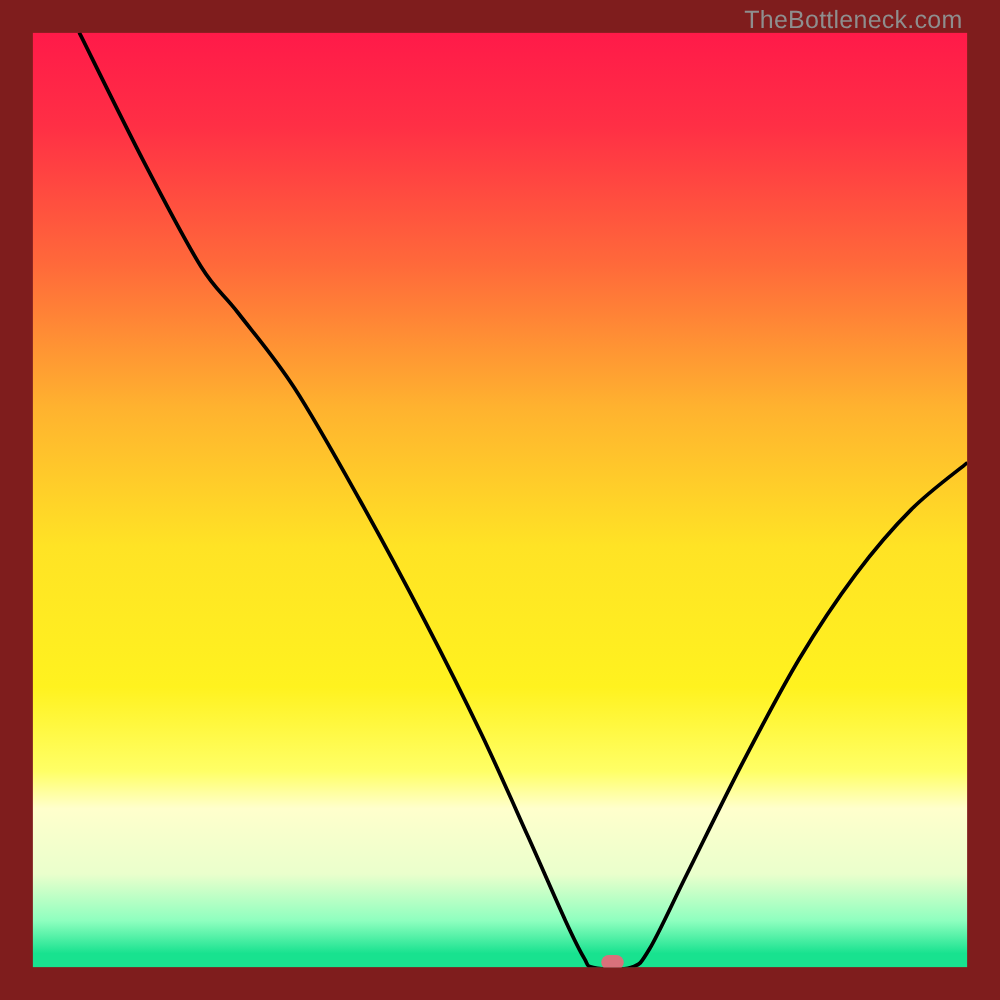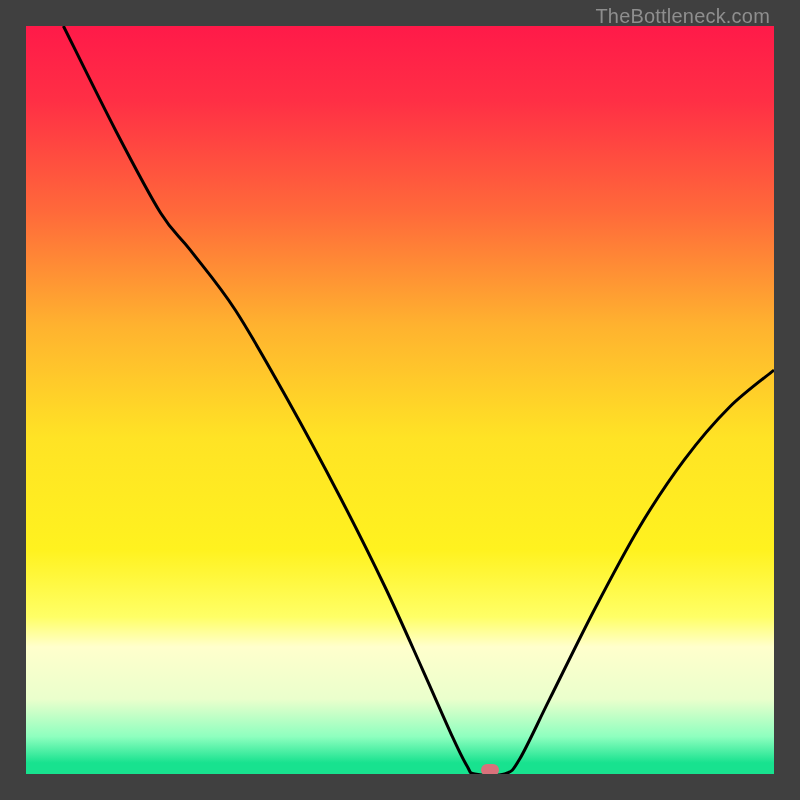--- a/index.html
+++ b/index.html
@@ -1,17 +1,17 @@
 <!DOCTYPE html>
 <html><head>
 <meta charset="utf-8">
 <style>
   * { margin: 0; padding: 0; box-sizing: border-box; }
   body { width: 800px; height: 800px; background: #000; position: relative; font-family: Arial, sans-serif; }
-  .container { width: 800px; height: 800px; position: relative; background: #404040; }
+  .container { width: 800px; height: 800px; position: relative; background: #7f1d1d; }
   .plot-area { position: absolute; left: 26px; top: 26px; width: 748px; height: 748px; overflow: hidden; }
   .gradient-bg { position: absolute; inset: 0; }
   .watermark { position: absolute; top: 5px; right: 30px; color: #8e8e8e; font-size: 20px; font-weight: 500; letter-spacing: 0.2px; }
   .curve { position: absolute; inset: 0; }
   .marker { position: absolute; width: 18px; height: 12px; background: #d9717b; border-radius: 6px; transform: translate(-50%, -50%); }
 </style>
 </head>
 <body>
 
 <div class="container">

